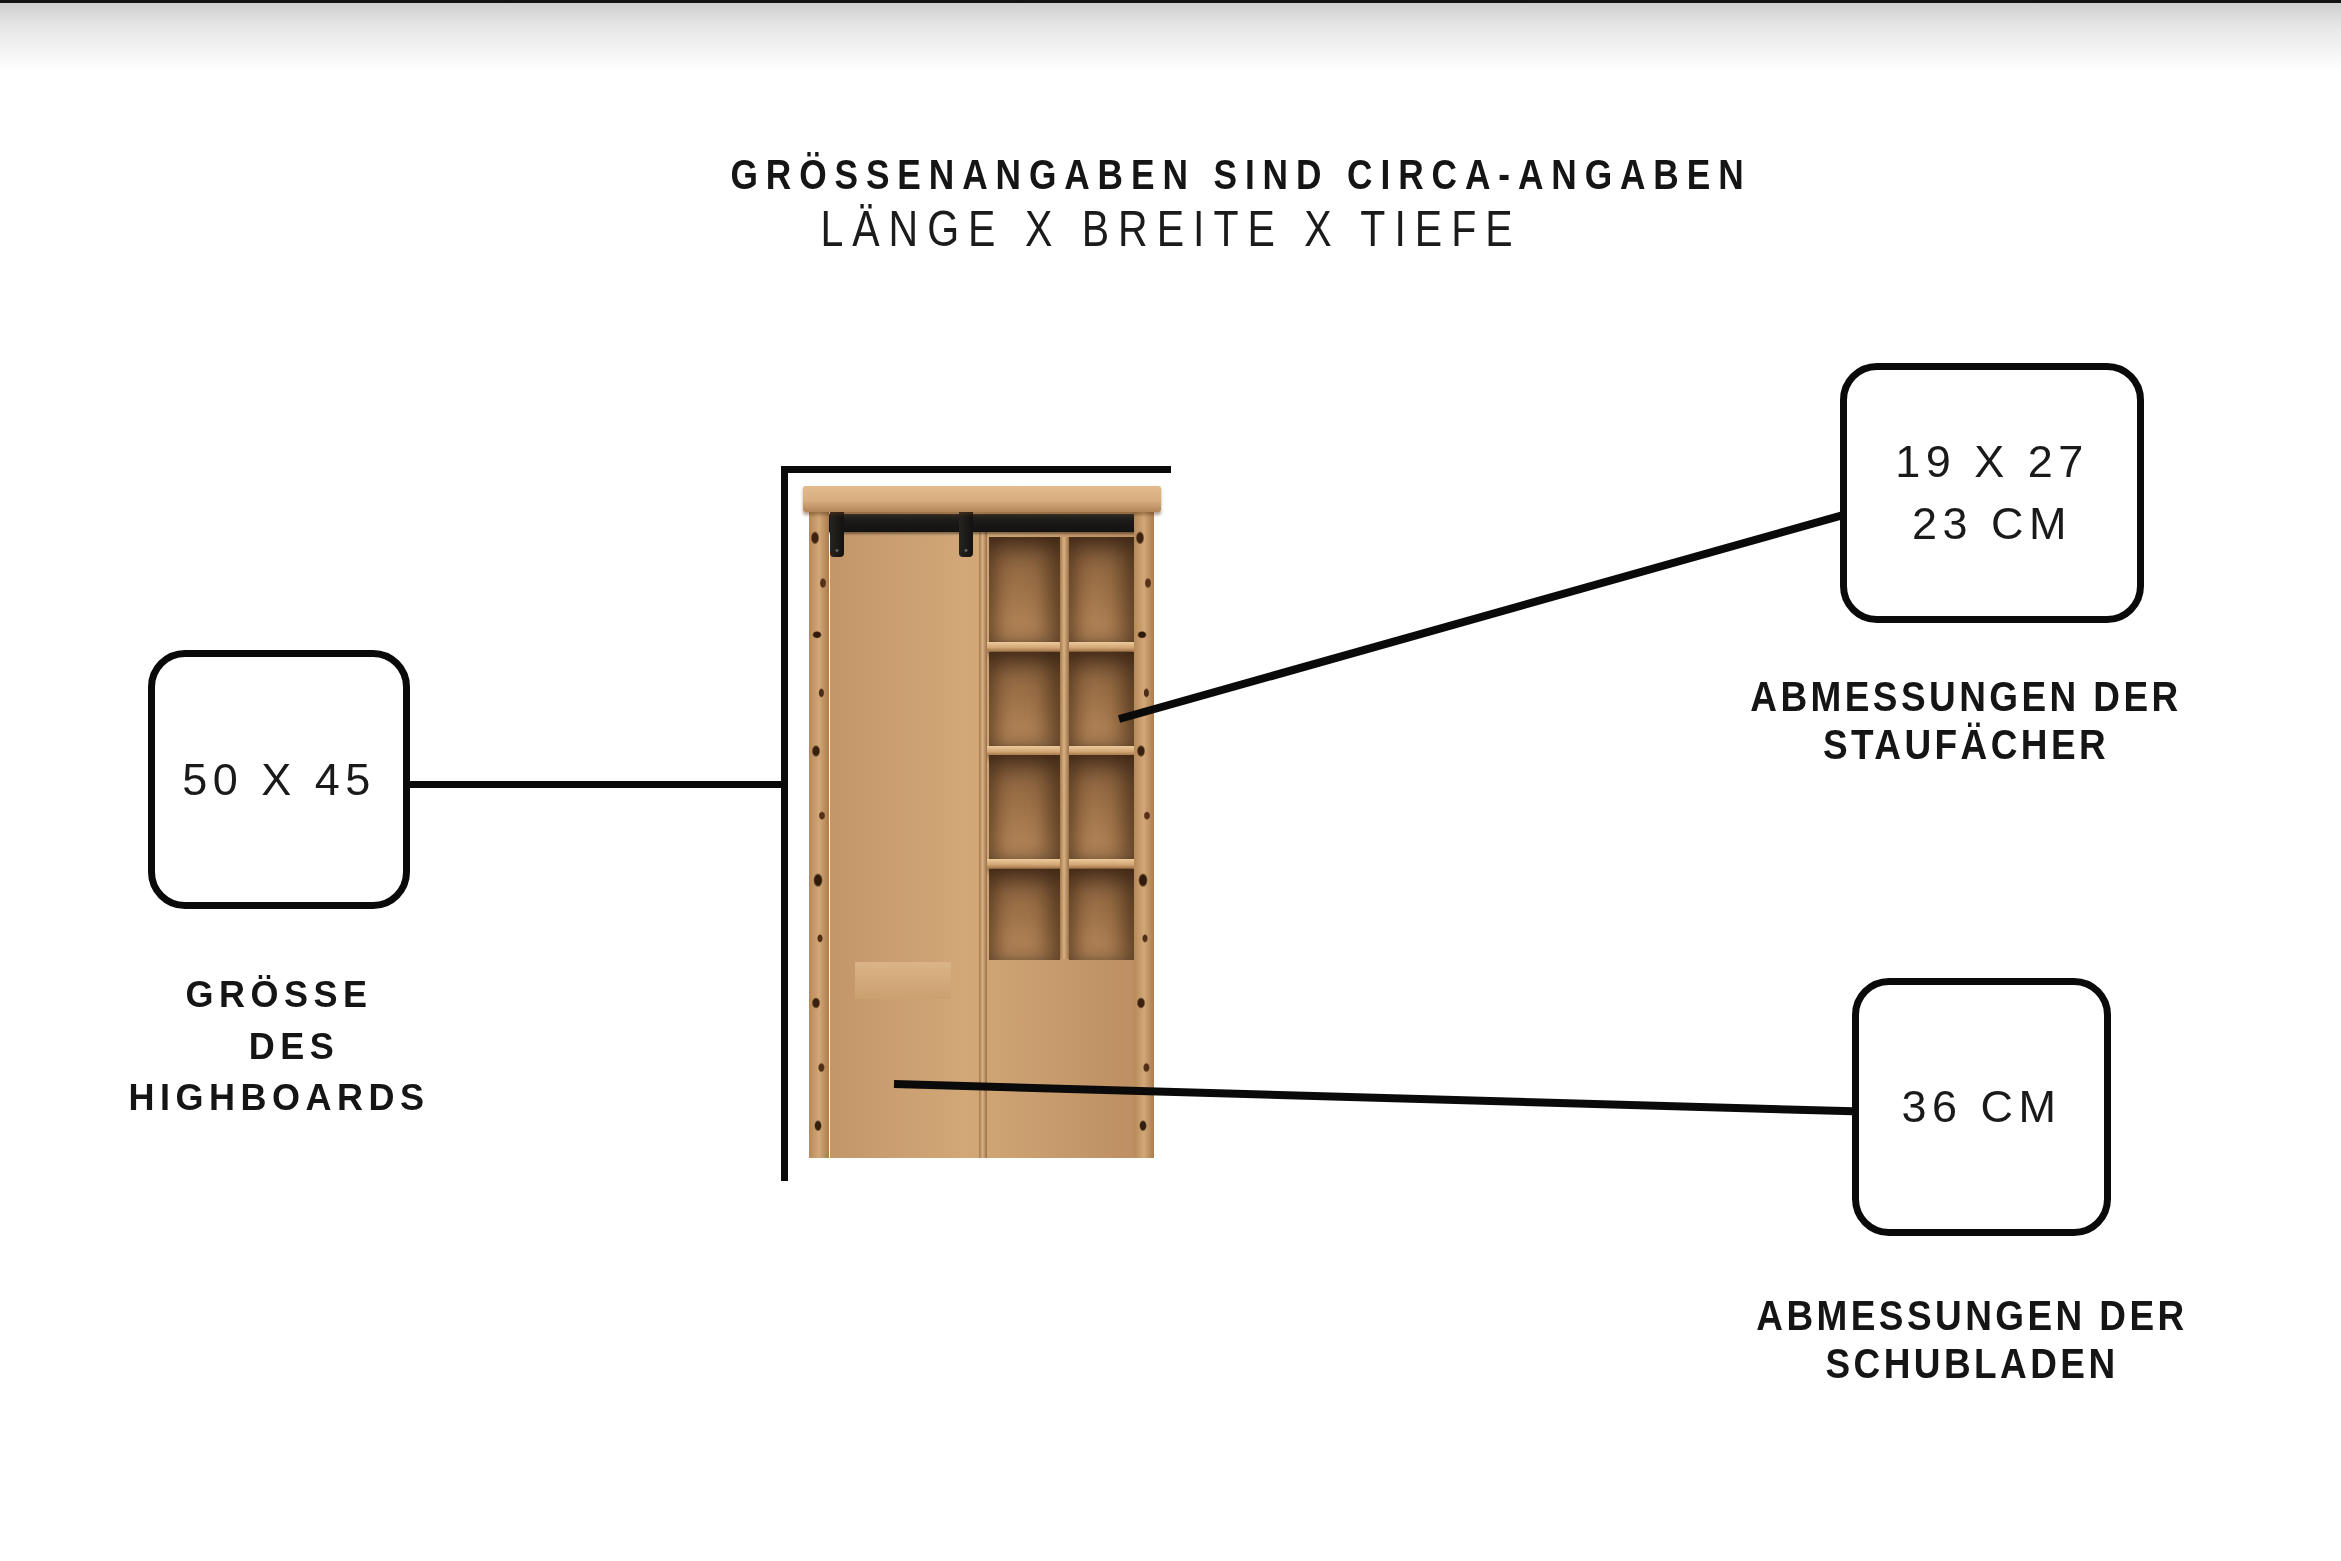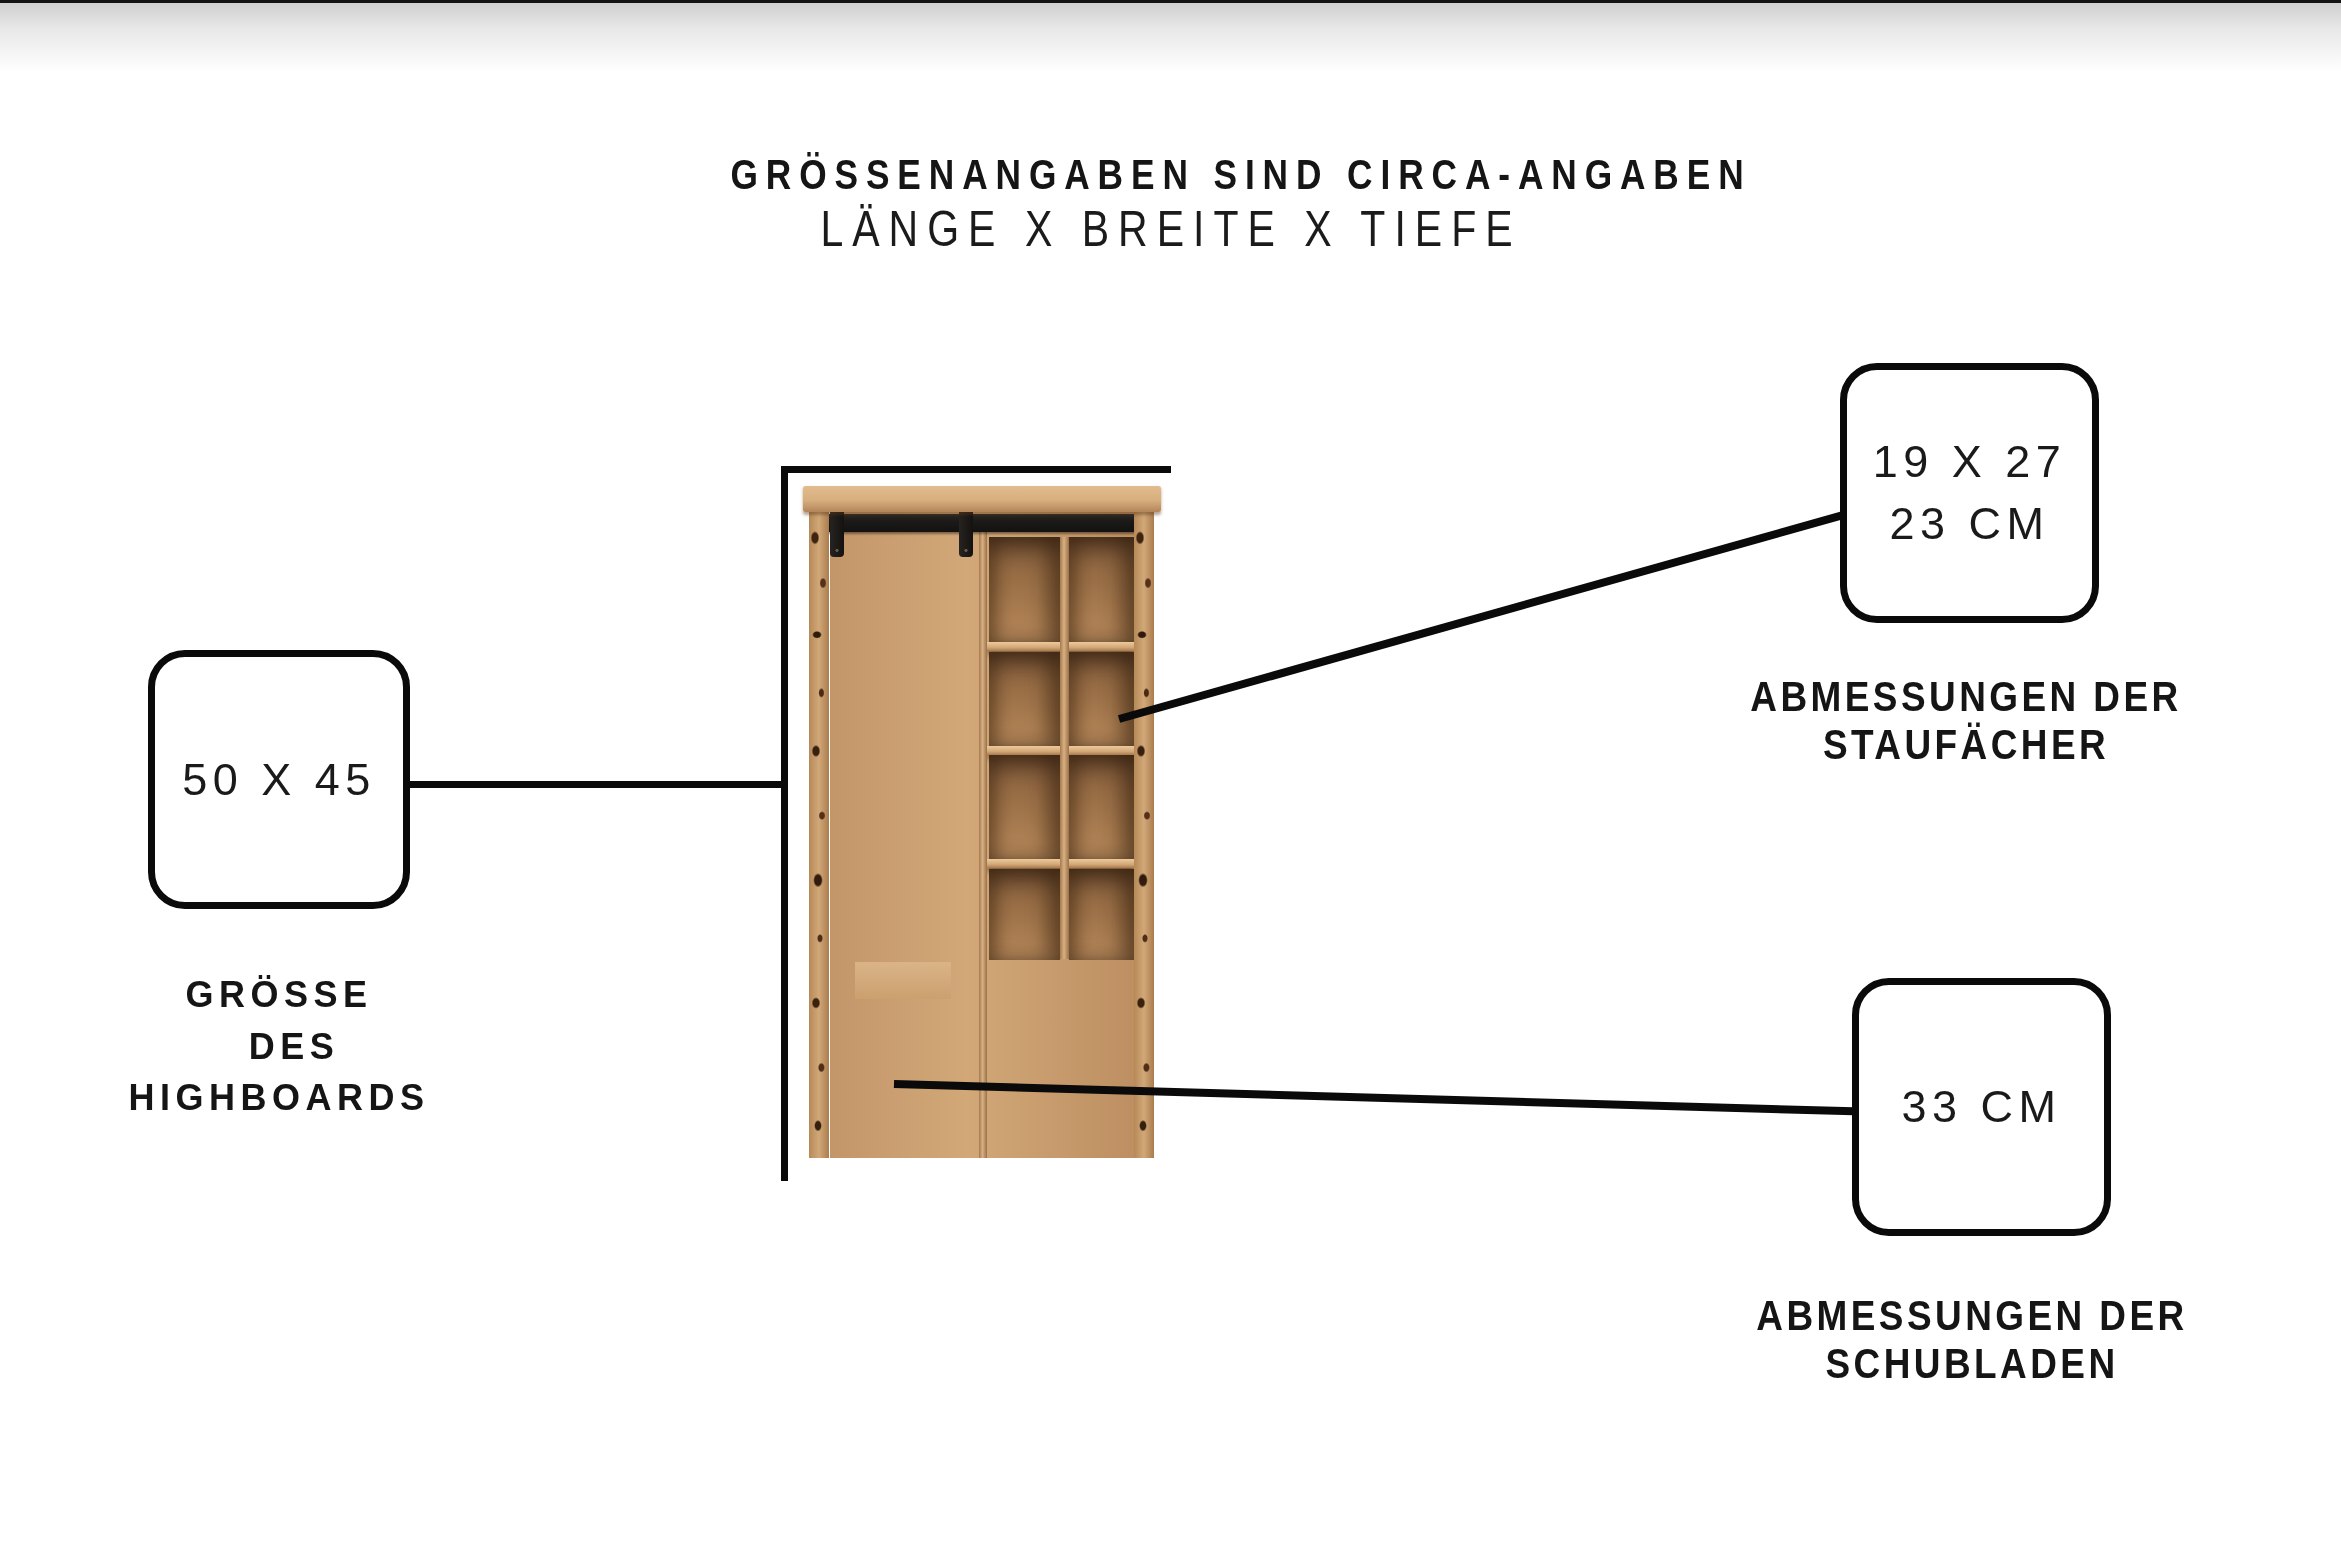--- a/index.html
+++ b/index.html
@@ -163,25 +163,25 @@
 <div class="abs dline rot" style="left:1119px;top:715px;width:752px;height:7.8px;transform:rotate(-15.73deg)"></div>
 <div class="abs dline rot" style="left:894px;top:1080px;width:960px;height:7.8px;transform:rotate(1.63deg)"></div>
 
 <div class="abs cbox" style="left:148px;top:650px;width:262px;height:259px">
   <div class="v">50 X 45</div>
 </div>
 <div class="cline lbl" style="left:279px;top:974px">GRÖSSE</div>
 <div class="cline lbl" style="left:294px;top:1026px">DES</div>
 <div class="cline lbl" style="left:279px;top:1077px">HIGHBOARDS</div>
 
-<div class="abs cbox" style="left:1840px;top:363px;width:259px;height:260px">
+<div class="abs cbox" style="left:1840px;top:363px;width:304px;height:260px">
   <div class="v">19 X 27</div>
   <div class="v">23 CM</div>
 </div>
 <div class="cline lblc" style="left:1966px;top:673px">ABMESSUNGEN DER</div>
 <div class="cline lblc" style="left:1966px;top:721px">STAUFÄCHER</div>
 
 <div class="abs cbox" style="left:1852px;top:978px;width:259px;height:258px">
-  <div class="v">33 CM</div>
+  <div class="v">36 CM</div>
 </div>
 <div class="cline lblc" style="left:1972px;top:1292px">ABMESSUNGEN DER</div>
 <div class="cline lblc" style="left:1972px;top:1340px">SCHUBLADEN</div>
 
 
 </body></html>

